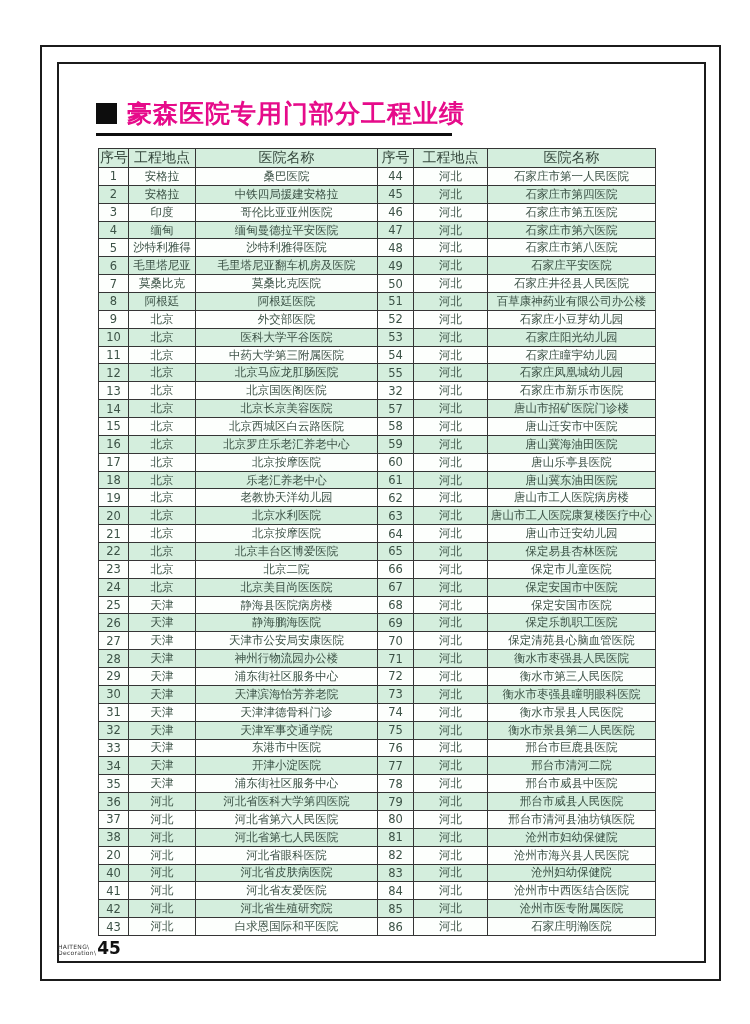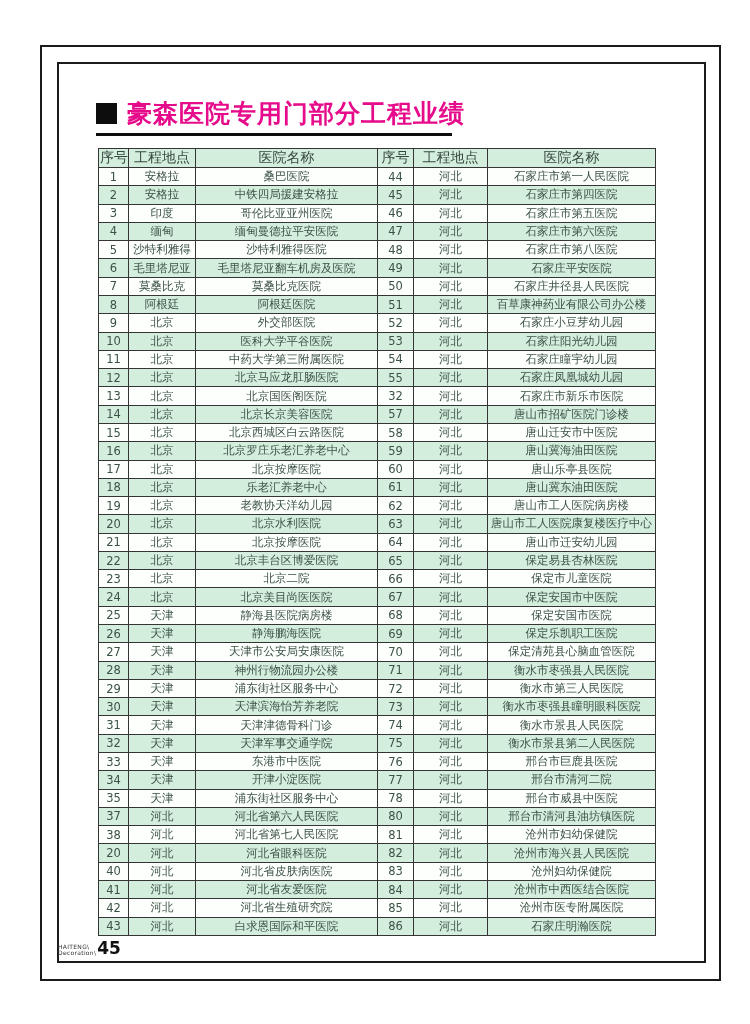--- a/index.html
+++ b/index.html
@@ -370,20 +370,28 @@
         </tr>
         <tr>
           <td>35</td>
           <td>天津</td>
           <td>浦东街社区服务中心</td>
           <td>78</td>
           <td>河北</td>
           <td>邢台市威县中医院</td>
         </tr>
         <tr>
+          <td>36</td>
+          <td>河北</td>
+          <td>河北省医科大学第四医院</td>
+          <td>79</td>
+          <td>河北</td>
+          <td>邢台市威县人民医院</td>
+        </tr>
+        <tr>
           <td>37</td>
           <td>河北</td>
           <td>河北省第六人民医院</td>
           <td>80</td>
           <td>河北</td>
           <td>邢台市清河县油坊镇医院</td>
         </tr>
         <tr>
           <td>38</td>
           <td>河北</td>

